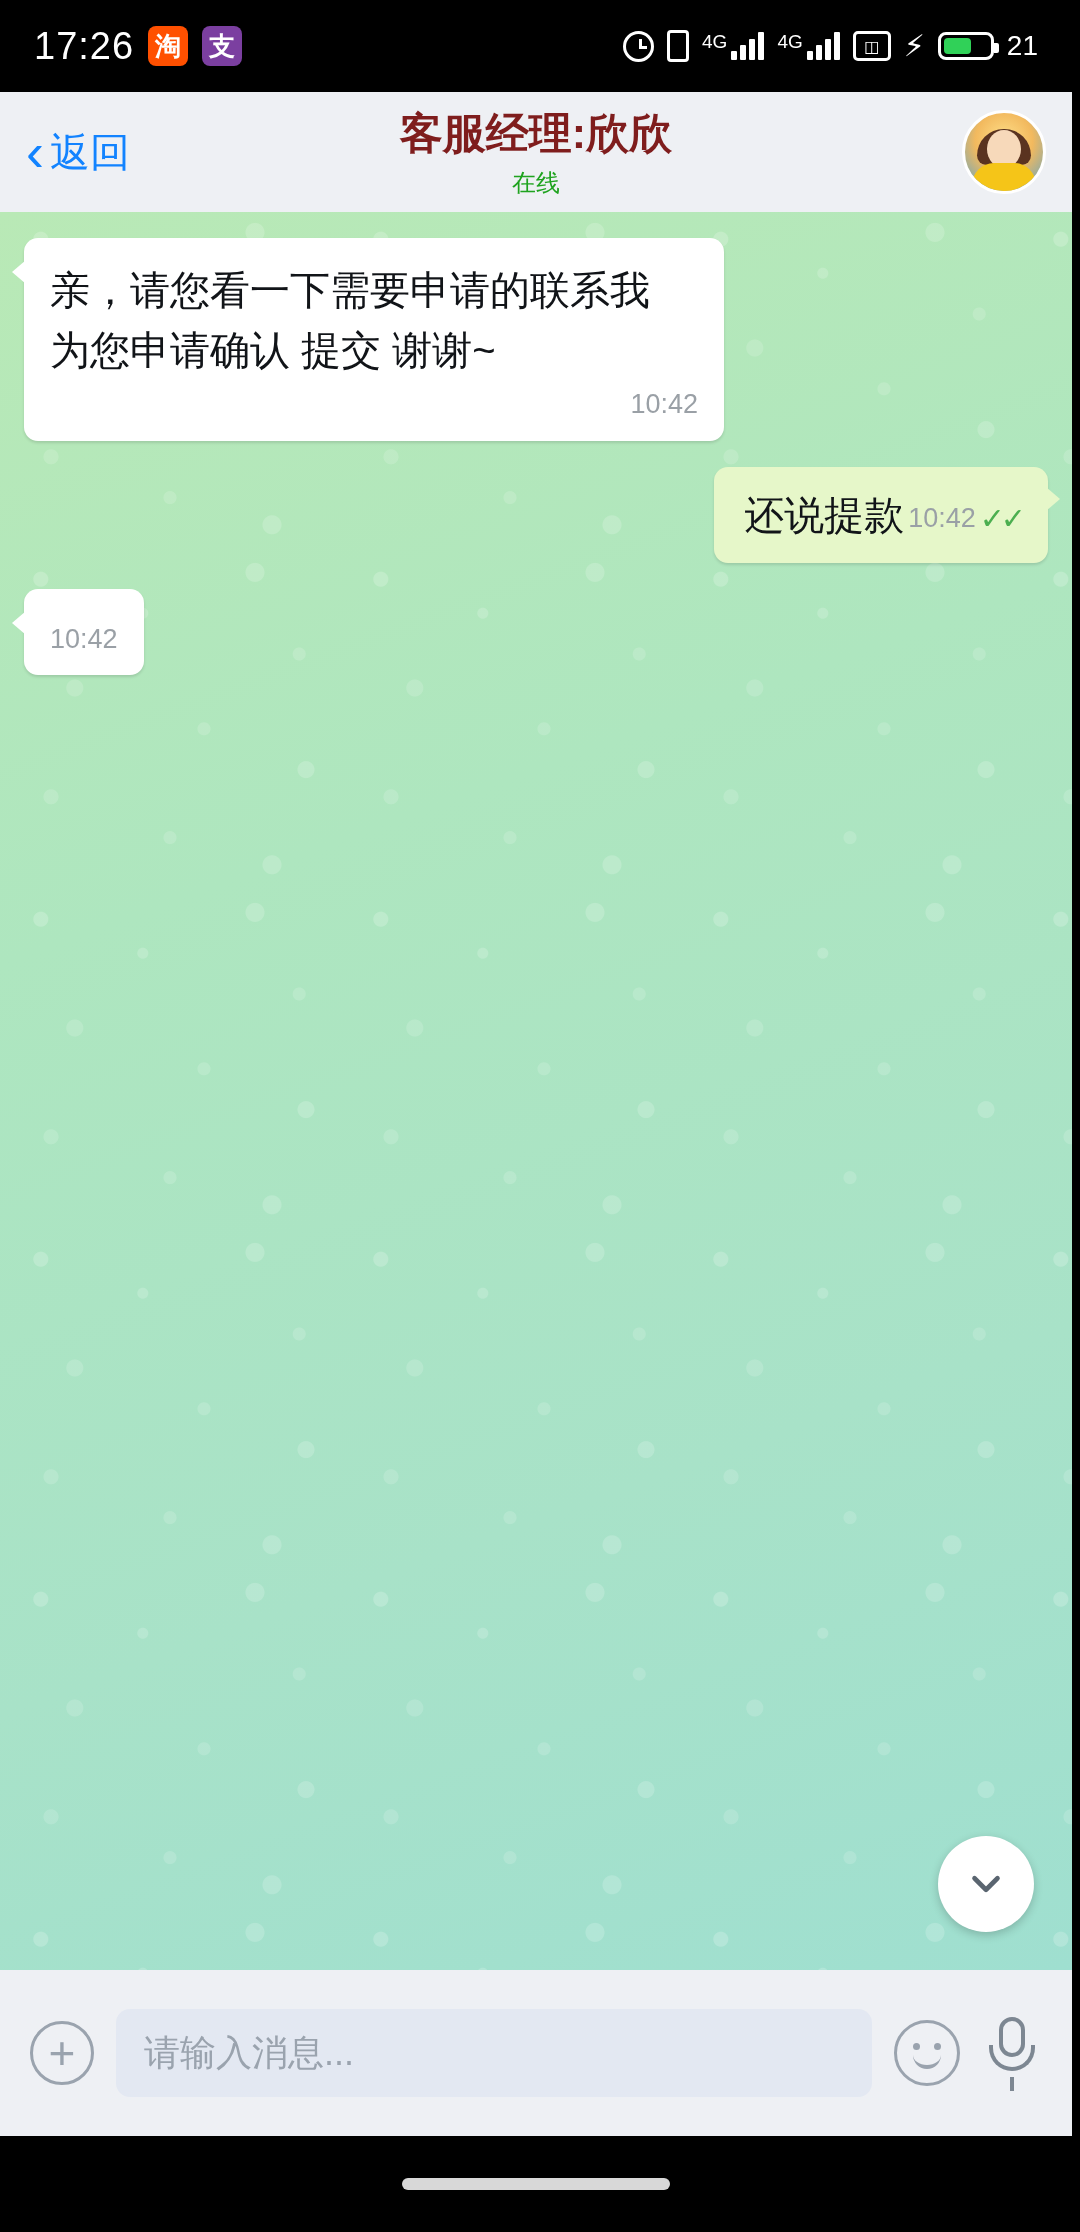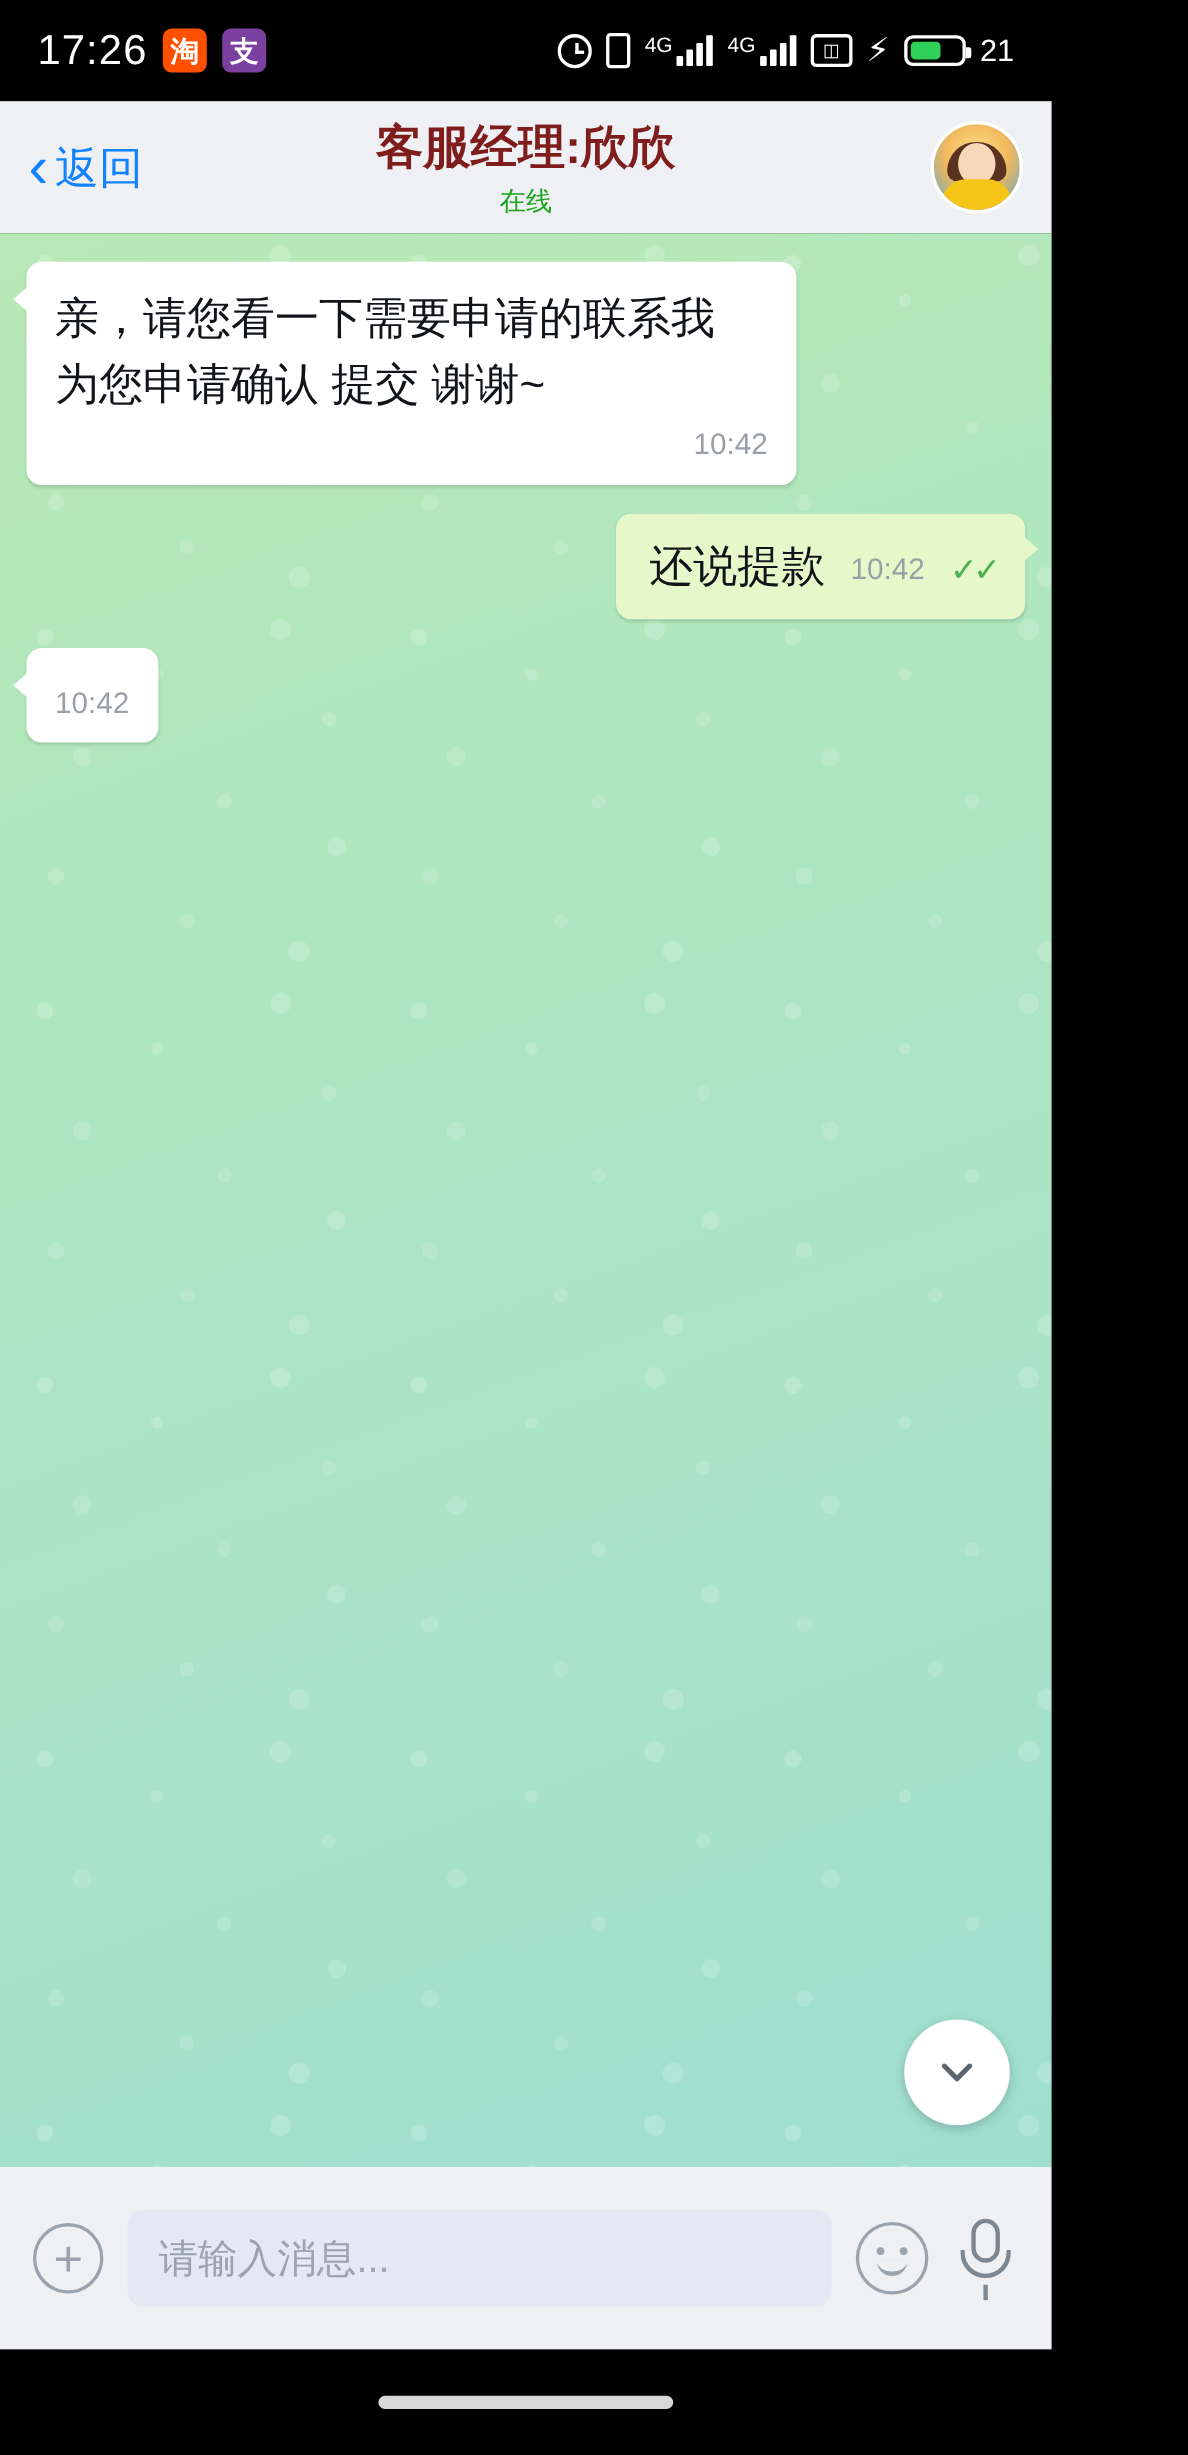--- a/index.html
+++ b/index.html
@@ -4,21 +4,21 @@
 <style>
   * { box-sizing: border-box; margin: 0; padding: 0; }
   html, body {
     width: 1080px; height: 2232px;
     font-family: "Liberation Sans", "DejaVu Sans", sans-serif;
     background: #000;
     overflow: hidden;
   }
   .phone {
     position: relative;
-    width: 956px; height: 2232px;
+    width: 1072px; height: 2232px;
     background: #000;
     display: flex; flex-direction: column;
   }
 
   
   .status-bar {
     height: 92px;
     background: #000;
     color: #fff;
     display: flex;
@@ -192,21 +192,21 @@
     border-color: transparent transparent transparent #e6f7c9;
   }
   .bubble-text { white-space: pre-wrap; }
   .meta {
     display: flex; align-items: flex-end; justify-content: flex-end;
     gap: 8px; margin-top: 4px;
   }
   .time { font-size: 27px; color: #9aa0a6; }
   .ticks { color: #4caf50; font-size: 30px; line-height: 1; letter-spacing: -4px; }
   .bubble.out .inline {
-    display: flex; align-items: baseline; gap: 23px;
+    display: flex; align-items: baseline; gap: 4px;
   }
   .bubble.out .inline .time { position: relative; top: -2px; }
   .bubble.big { max-width: 960px; }
   .bubble.big .meta { margin-top: 8px; }
 
   .scroll-down {
     position: absolute;
     right: 38px; bottom: 38px;
     width: 96px; height: 96px; border-radius: 50%;
     background: #ffffff;

